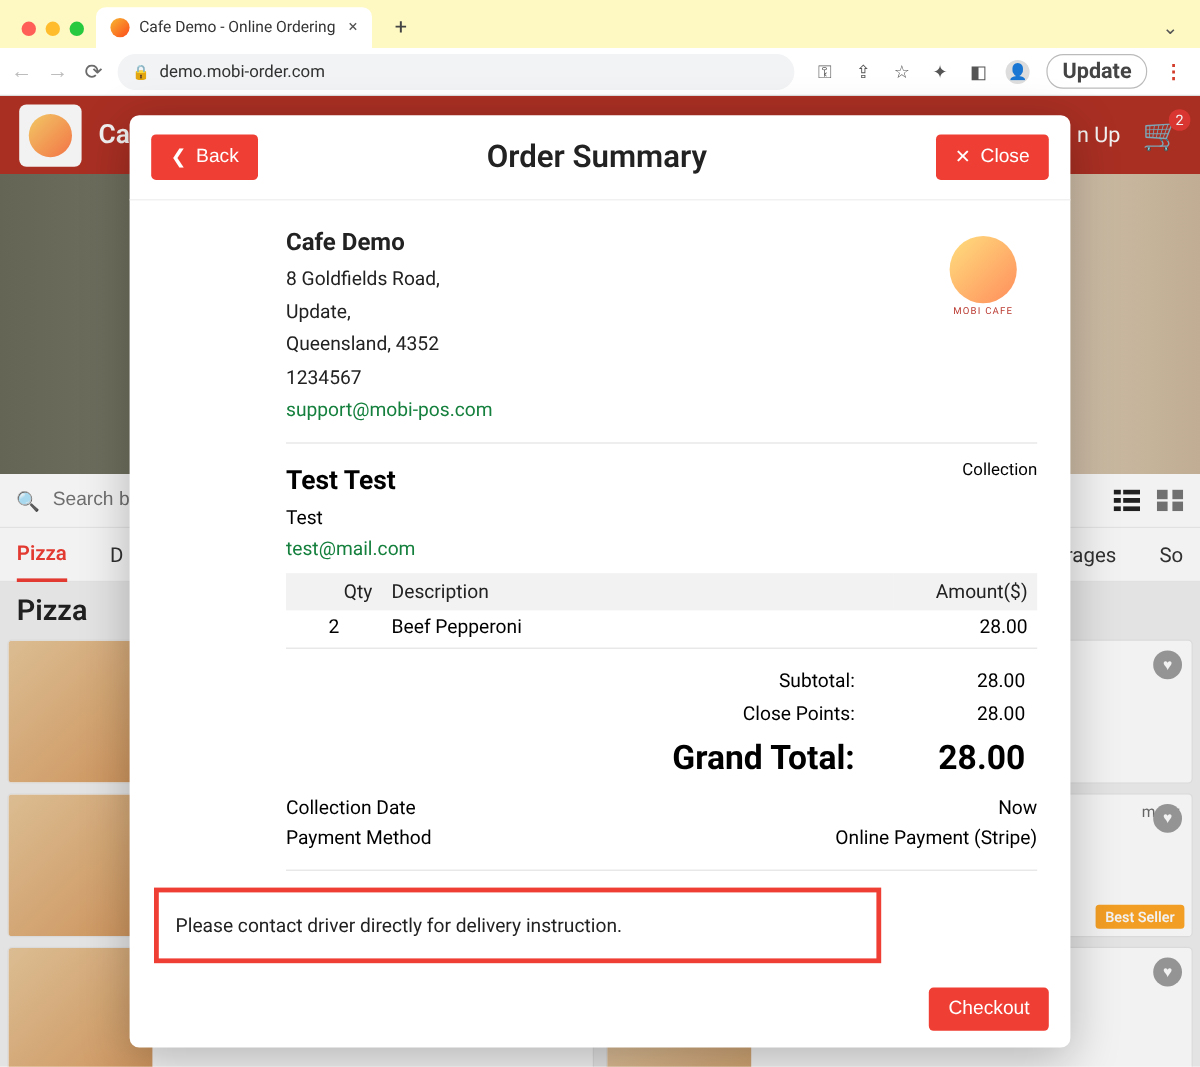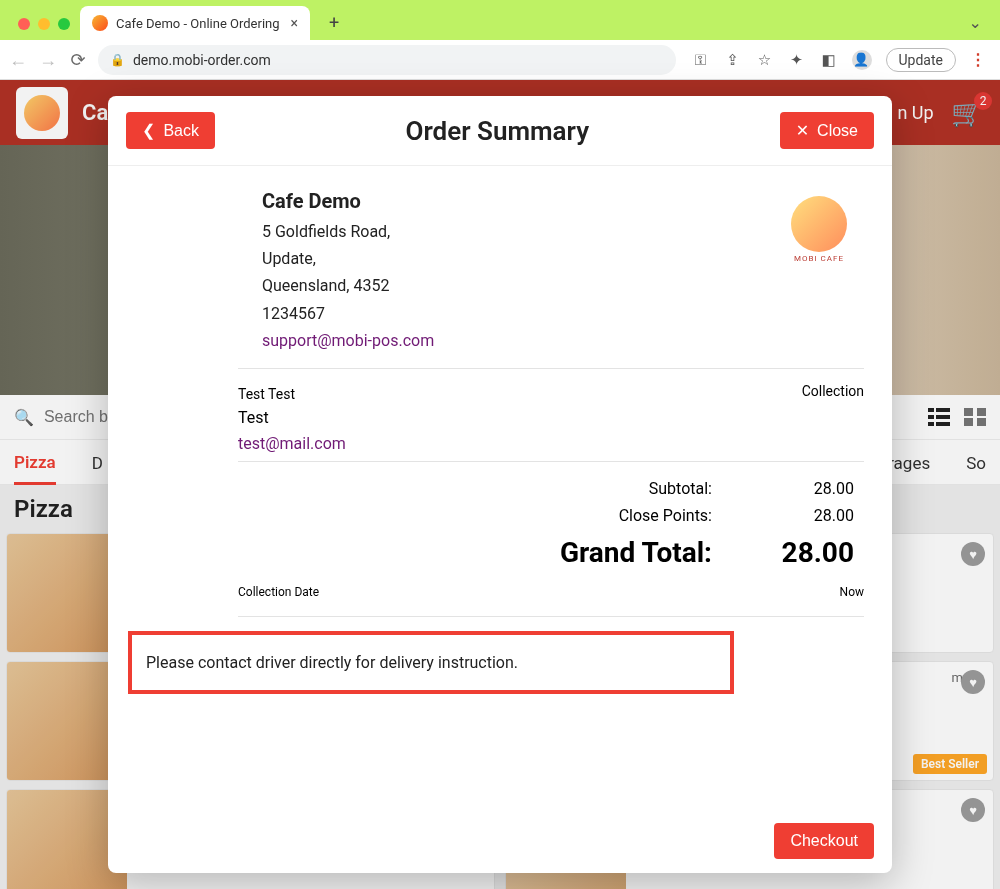--- a/index.html
+++ b/index.html
@@ -5,21 +5,21 @@
   * { box-sizing: border-box; margin: 0; padding: 0; }
   body {
     font-family: -apple-system, BlinkMacSystemFont, "Segoe UI", Roboto, Helvetica, Arial, sans-serif;
     background: #f0f0f0;
     width: 1000px;
     height: 889px;
     overflow: hidden;
     position: relative;
   }
   
-  .browser-chrome { background: #bef264; height: 80px; }
+  .browser-chrome { background: #fef9c3; height: 80px; }
   .tab-strip { height: 40px; display:flex; align-items:flex-end; padding-left:8px;}
   .traffic-lights { display:flex; gap:8px; align-items:center; padding:0 10px 10px 10px;}
   .dot { width:12px; height:12px; border-radius:50%; }
   .red{background:#ff5f56;} .yellow{background:#ffbd2e;} .green{background:#27c93f;}
   .tab {
     background:#fff; height:34px; border-radius:8px 8px 0 0; display:flex; align-items:center;
     padding:0 12px; gap:8px; font-size:13px; color:#333; min-width:230px;
   }
   .tab-fav { width:16px; height:16px; border-radius:50%; background:linear-gradient(135deg,#f7b733,#fc4a1a);}
   .tab-close { color:#555; font-size:14px; margin-left:auto; cursor:pointer;}
@@ -29,21 +29,21 @@
     border-bottom:1px solid #ddd;
   }
   .nav-ico { width:20px; text-align:center; color:#6b6b6b; font-size:18px; }
   .nav-ico.disabled{color:#bdbdbd;}
   .addr-bar {
     flex:1; background:#f1f3f4; border-radius:20px; height:30px; display:flex; align-items:center;
     padding:0 12px; font-size:14px; color:#313131; gap:8px;
   }
   .lock{font-size:12px;color:#5f6368;}
   .right-icons{display:flex; gap:14px; align-items:center; padding:0 6px;}
-  .chip{border:1px solid #bbb;border-radius:14px;padding:3px 12px;font-size:14px;color:#444;}
+  .chip{border:1px solid #bbb;border-radius:14px;padding:3px 12px;font-size:18px;color:#444;font-weight:bold;}
   .chrome-menu{color:#d23c2a;font-weight:bold;}
   .addr-ico{width:18px;height:18px;display:flex;align-items:center;justify-content:center;color:#555;font-size:15px;}
   .avatar-circle{width:20px;height:20px;border-radius:50%;background:#ddd;color:#555;display:flex;align-items:center;justify-content:center;font-size:13px;}
 
   
   .app { position:relative; height:calc(889px - 80px); }
   .app-header {
     height:65px; background:#B33225; color:#fff; display:flex; align-items:center; padding:0 16px; gap:14px;
   }
   .logo-box{width:52px;height:52px;background:#fff;border-radius:6px;display:flex;align-items:center;justify-content:center;}
@@ -79,41 +79,41 @@
   
   .overlay{position:absolute;left:0;right:0;top:0;bottom:0;background:rgba(0,0,0,0.05);}
   .modal{
     position:absolute;left:108px;right:108px;top:16px;bottom:16px;background:#fff;border-radius:8px;
     box-shadow:0 10px 40px rgba(0,0,0,0.25);display:flex;flex-direction:column;
   }
   .mhead{display:flex;align-items:center;padding:16px 18px;border-bottom:1px solid #eee;}
   .btn{background:#ef3e33;color:#fff;border:none;border-radius:4px;padding:9px 16px;font-size:16px;font-weight:500;display:flex;align-items:center;gap:8px;cursor:pointer;}
   .mtitle{font-size:26px;font-weight:600;color:#222;flex:1;text-align:center;}
   .mbody{flex:1;overflow:auto;padding:18px 28px 18px 130px;}
-  .store-block{display:flex;align-items:flex-start;margin-left:24px;}
+  .store-block{display:flex;align-items:flex-start;}
   .store-info{flex:1;font-size:16px;color:#222;line-height:1.7;}
   .store-name{font-size:20px;font-weight:700;}
-  .link{color:#701a75;}
+  .link{color:#15803d;}
   .mlogo{width:90px;height:90px;border-radius:50%;display:flex;flex-direction:column;align-items:center;justify-content:center;}
   .mlogo-circ{width:56px;height:56px;border-radius:50%;background:linear-gradient(135deg,#ffdf7e,#ff8d5c);position:relative;}
   .mlogo-txt{font-size:8px;color:#bb3c33;letter-spacing:1px;margin-top:2px;}
   .divider{height:1px;background:#e3e3e3;margin:14px 0;}
   .cust-row{display:flex;align-items:flex-start;}
   .cust-left{flex:1;font-size:16px;line-height:1.6;}
-  .cust-name{font-size:14px;font-weight:400;}
+  .cust-name{font-size:22px;font-weight:700;}
   .cust-right{font-size:14px;font-weight:400;color:#000;}
   table.items{width:100%;border-collapse:collapse;font-size:16px;margin-top:8px;}
   table.items thead td{background:#f2f2f2;padding:6px 8px;color:#222;}
   table.items td{padding:4px 8px;}
   .tar{text-align:right;}
   .tcen{text-align:center;}
   .sumtbl{width:100%;font-size:16px;margin-top:12px;}
   .sumtbl td{padding:3px 8px;}
   .gt td{font-size:28px;font-weight:700;padding-top:6px;}
-  .inforow{display:flex;justify-content:space-between;font-size:12px;padding:3px 0;}
+  .inforow{display:flex;justify-content:space-between;font-size:16px;padding:3px 0;}
   .note-box{border:4px solid #ef3e33;padding:18px 14px;font-size:16px;color:#222;margin-top:12px;margin-left:-110px;margin-right:130px;}
   .mfoot{display:flex;justify-content:flex-end;padding:14px 18px;align-items:center;}
 </style>
 </head>
 <body>
 
 <div class="browser-chrome">
   <div class="tab-strip">
     <div class="traffic-lights">
       <div class="dot red"></div>
@@ -257,40 +257,56 @@
         <div class="mtitle">Order Summary</div>
         <button class="btn">
           <span>✕</span>
           <span>Close</span>
         </button>
       </div>
       <div class="mbody">
         <div class="store-block">
           <div class="store-info">
             <div class="store-name">Cafe Demo</div>
-            <div>5 Goldfields Road,</div>
+            <div>8 Goldfields Road,</div>
             <div>Update,</div>
             <div>Queensland, 4352</div>
             <div>1234567</div>
             <div class="link">support@mobi-pos.com</div>
           </div>
           <div class="mlogo">
             <div class="mlogo-circ"></div>
             <div class="mlogo-txt">MOBI CAFE</div>
           </div>
         </div>
         <div class="divider"></div>
         <div class="cust-row">
           <div class="cust-left">
             <div class="cust-name">Test Test</div>
             <div>Test</div>
             <div class="link">test@mail.com</div>
           </div>
           <div class="cust-right">Collection</div>
         </div>
+        <table class="items">
+          <thead>
+            <tr>
+              <td class="tar" style="width:80px;">Qty</td>
+              <td>Description</td>
+              <td class="tar" style="width:120px;">Amount($)</td>
+            </tr>
+          </thead>
+          <tbody>
+            <tr>
+              <td class="tcen">2</td>
+              <td>Beef Pepperoni</td>
+              <td class="tar">28.00</td>
+            </tr>
+          </tbody>
+        </table>
         <div class="divider" style="margin:4px 0;"></div>
         <table class="sumtbl">
           <tbody>
               <tr>
                 <td class="tar">Subtotal:</td>
                 <td class="tar" style="width:140px;">28.00</td>
               </tr>
           <tr>
                 <td class="tar">Close Points:</td>
                 <td class="tar">28.00</td>
@@ -299,20 +315,24 @@
                 <td class="tar">Grand Total:</td>
                 <td class="tar">28.00</td>
               </tr>
         </tbody>
           </table>
         <div style="height:8px;"></div>
         <div class="inforow">
           <span>Collection Date</span>
           <span>Now</span>
         </div>
+        <div class="inforow">
+          <span>Payment Method</span>
+          <span>Online Payment (Stripe)</span>
+        </div>
         <div class="divider"></div>
         <div class="note-box">Please contact driver directly for delivery instruction.</div>
       </div>
       <div class="mfoot">
         <button class="btn">
           <span>Checkout</span>
         </button>
       </div>
     </div>
   </div>

